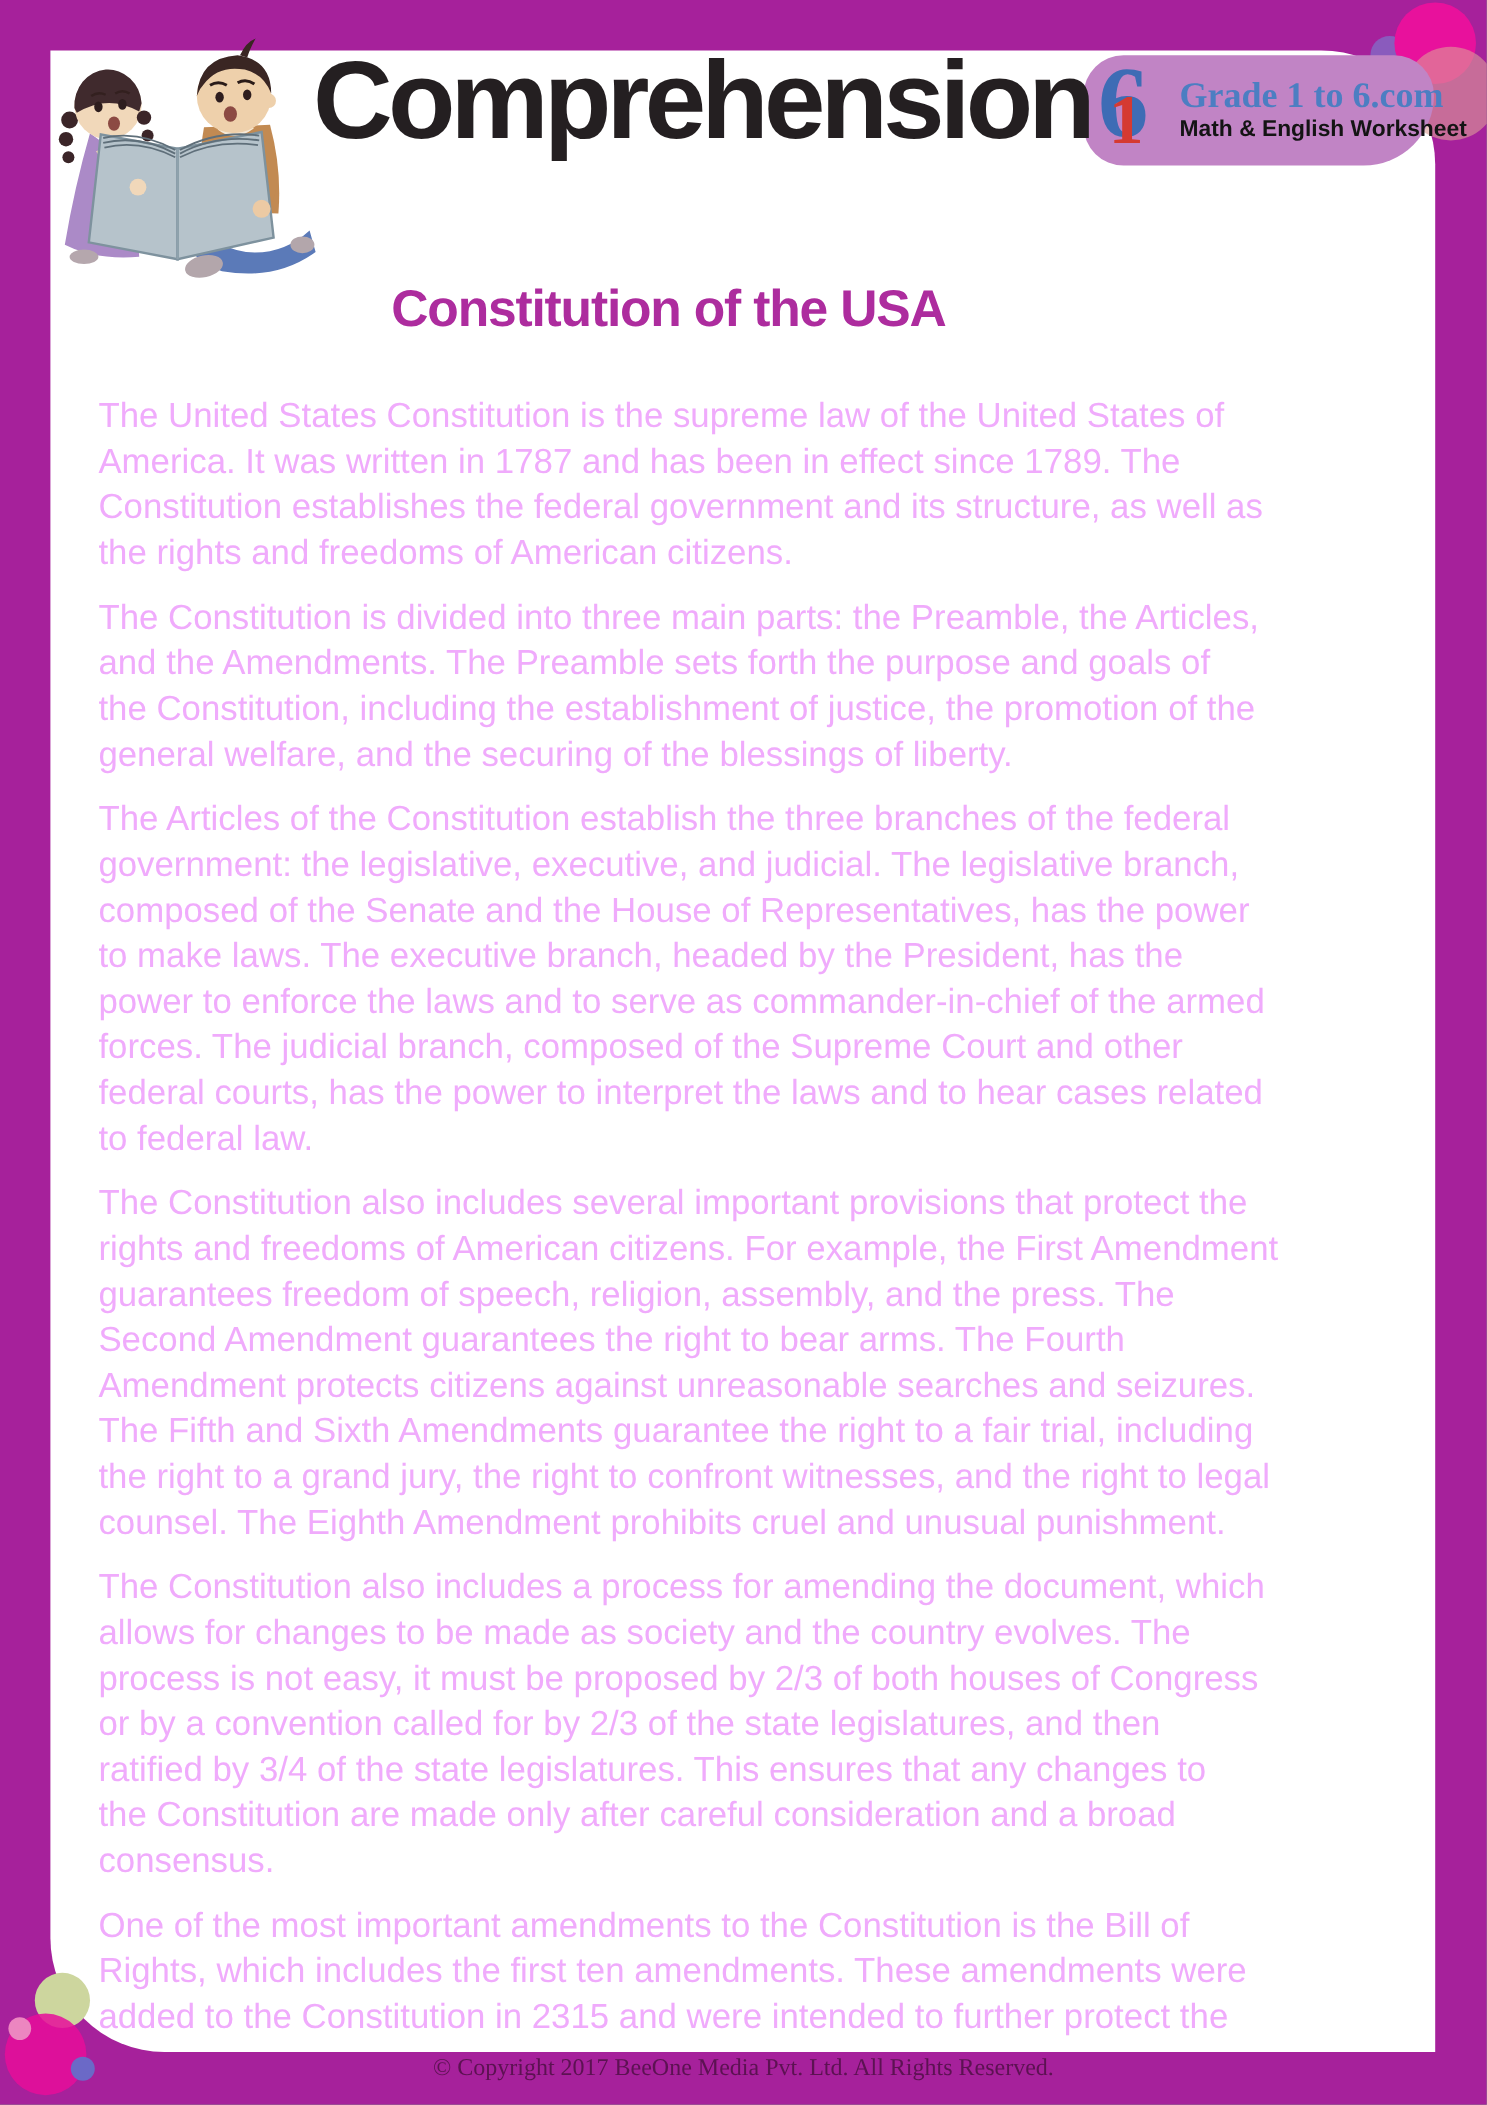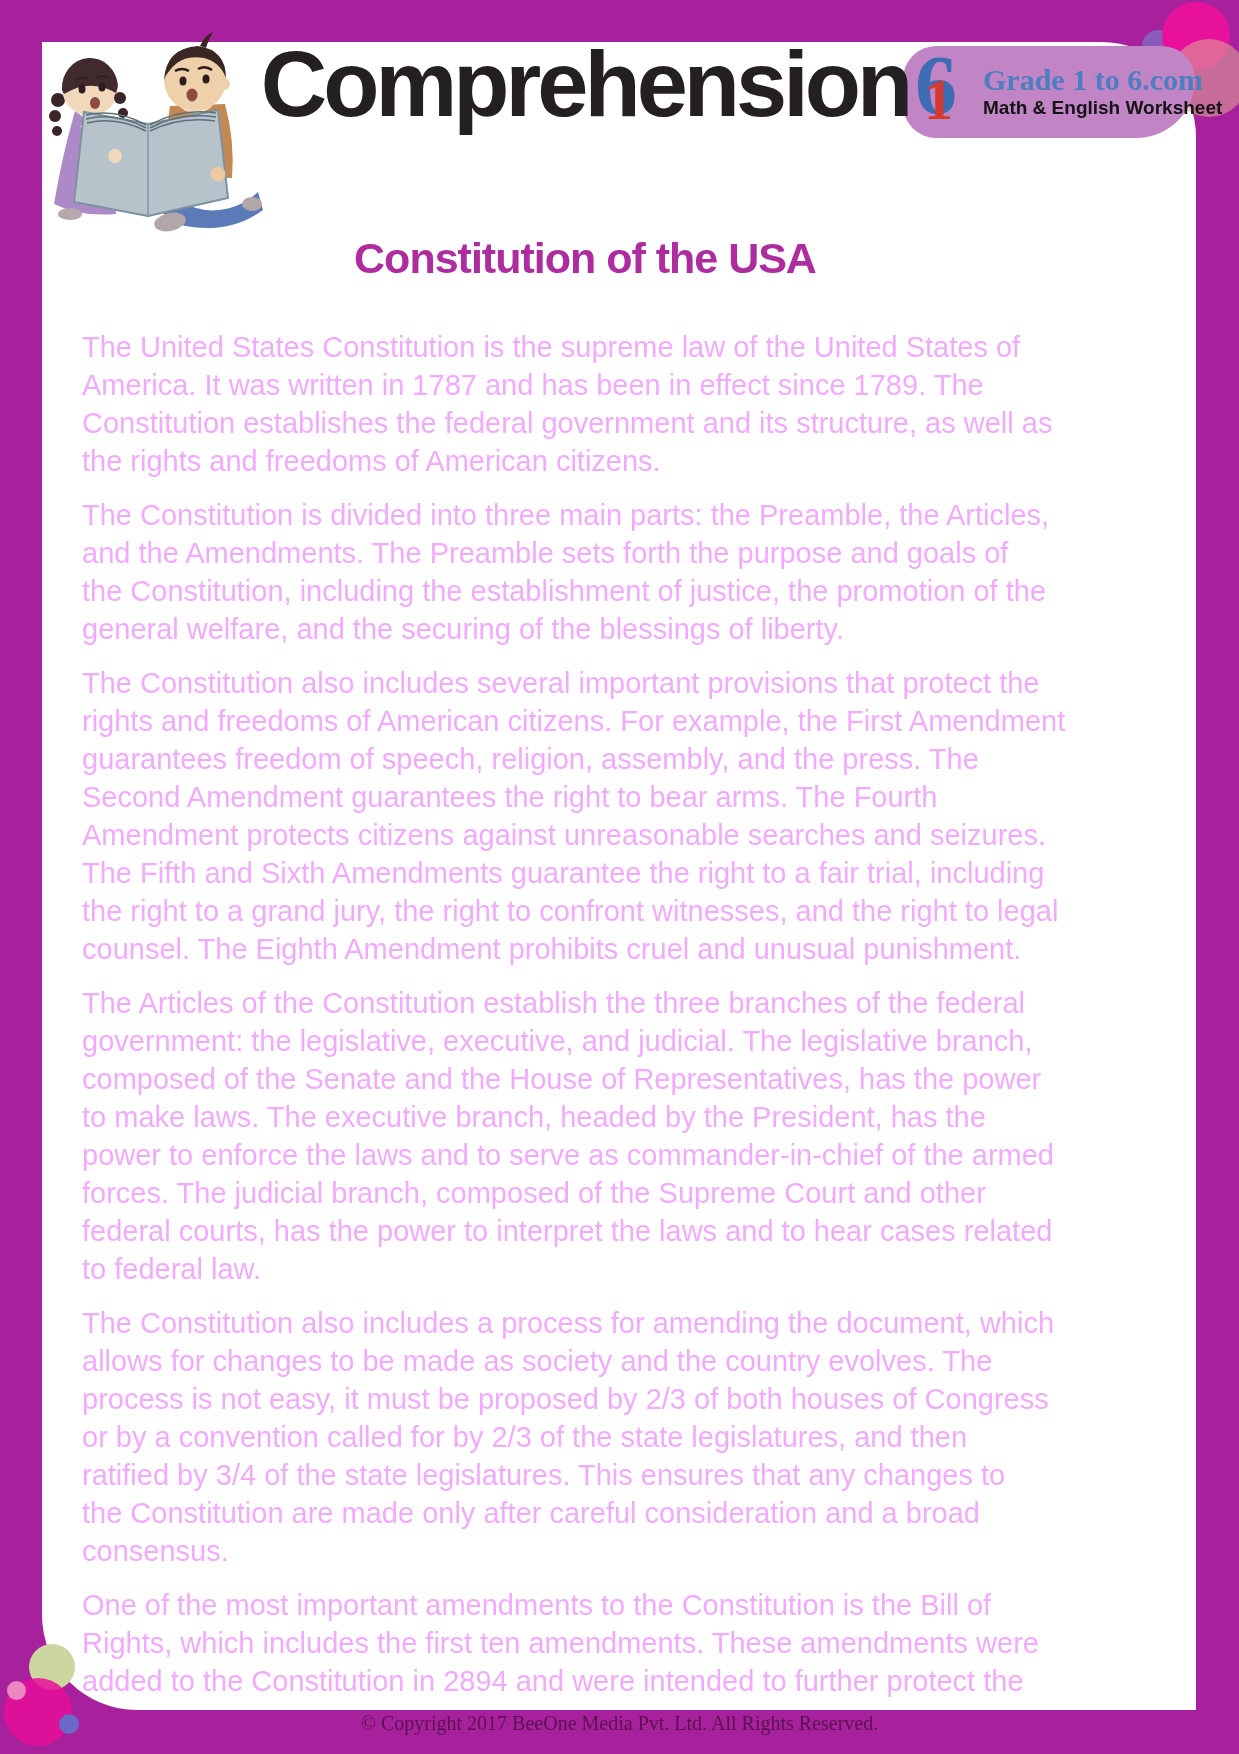--- a/index.html
+++ b/index.html
@@ -46,21 +46,21 @@
 
   .kids { position:absolute; left:20px; top:26px; width:250px; height:215px; }
 
   .title {
     position:absolute; left:235px; top:36px; width:700px; text-align:center;
     font-weight:bold; font-size:92px; line-height:97px; letter-spacing:-4px;
     color:#241f21;
   }
   .subtitle {
     position:absolute; left:42px; top:234px; width:1030px; text-align:center;
-    font-weight:bold; font-size:43px; letter-spacing:-1px; color:#ad2c9e;padding-left:28px;
+    font-weight:bold; font-size:43px; letter-spacing:-1px; color:#ad2c9e;
   }
   .body-text {
     position:absolute; left:82px; top:328px; width:1122px;
     font-size:29px; line-height:38px; color:#f0abfc;
   }
   .body-text p { margin:0 0 16px 0; white-space:pre-line; }
 
   .footer {
     position:absolute; left:0; top:1712px; width:100%; text-align:center;
     font-family:"Liberation Serif", serif; font-size:20px; color:#5c1252;
@@ -154,43 +154,43 @@
 
   <div class="body-text">
     <p>The United States Constitution is the supreme law of the United States of
 America. It was written in 1787 and has been in effect since 1789. The
 Constitution establishes the federal government and its structure, as well as
 the rights and freedoms of American citizens.</p>
     <p>The Constitution is divided into three main parts: the Preamble, the Articles,
 and the Amendments. The Preamble sets forth the purpose and goals of
 the Constitution, including the establishment of justice, the promotion of the
 general welfare, and the securing of the blessings of liberty.</p>
+    <p>The Articles of the Constitution establish the three branches of the federal
+government: the legislative, executive, and judicial. The legislative branch,
+composed of the Senate and the House of Representatives, has the power
+to make laws. The executive branch, headed by the President, has the
+power to enforce the laws and to serve as commander-in-chief of the armed
+forces. The judicial branch, composed of the Supreme Court and other
+federal courts, has the power to interpret the laws and to hear cases related
+to federal law.</p>
     <p>The Constitution also includes several important provisions that protect the
 rights and freedoms of American citizens. For example, the First Amendment
 guarantees freedom of speech, religion, assembly, and the press. The
 Second Amendment guarantees the right to bear arms. The Fourth
 Amendment protects citizens against unreasonable searches and seizures.
 The Fifth and Sixth Amendments guarantee the right to a fair trial, including
 the right to a grand jury, the right to confront witnesses, and the right to legal
 counsel. The Eighth Amendment prohibits cruel and unusual punishment.</p>
-    <p>The Articles of the Constitution establish the three branches of the federal
-government: the legislative, executive, and judicial. The legislative branch,
-composed of the Senate and the House of Representatives, has the power
-to make laws. The executive branch, headed by the President, has the
-power to enforce the laws and to serve as commander-in-chief of the armed
-forces. The judicial branch, composed of the Supreme Court and other
-federal courts, has the power to interpret the laws and to hear cases related
-to federal law.</p>
     <p>The Constitution also includes a process for amending the document, which
 allows for changes to be made as society and the country evolves. The
 process is not easy, it must be proposed by 2/3 of both houses of Congress
 or by a convention called for by 2/3 of the state legislatures, and then
 ratified by 3/4 of the state legislatures. This ensures that any changes to
 the Constitution are made only after careful consideration and a broad
 consensus.</p>
     <p>One of the most important amendments to the Constitution is the Bill of
 Rights, which includes the first ten amendments. These amendments were
-added to the Constitution in 2894 and were intended to further protect the</p>
+added to the Constitution in 2315 and were intended to further protect the</p>
   </div>
 
   <div class="footer">© Copyright 2017 BeeOne Media Pvt. Ltd. All Rights Reserved.</div>
 
 </div>
 
 </body></html>

